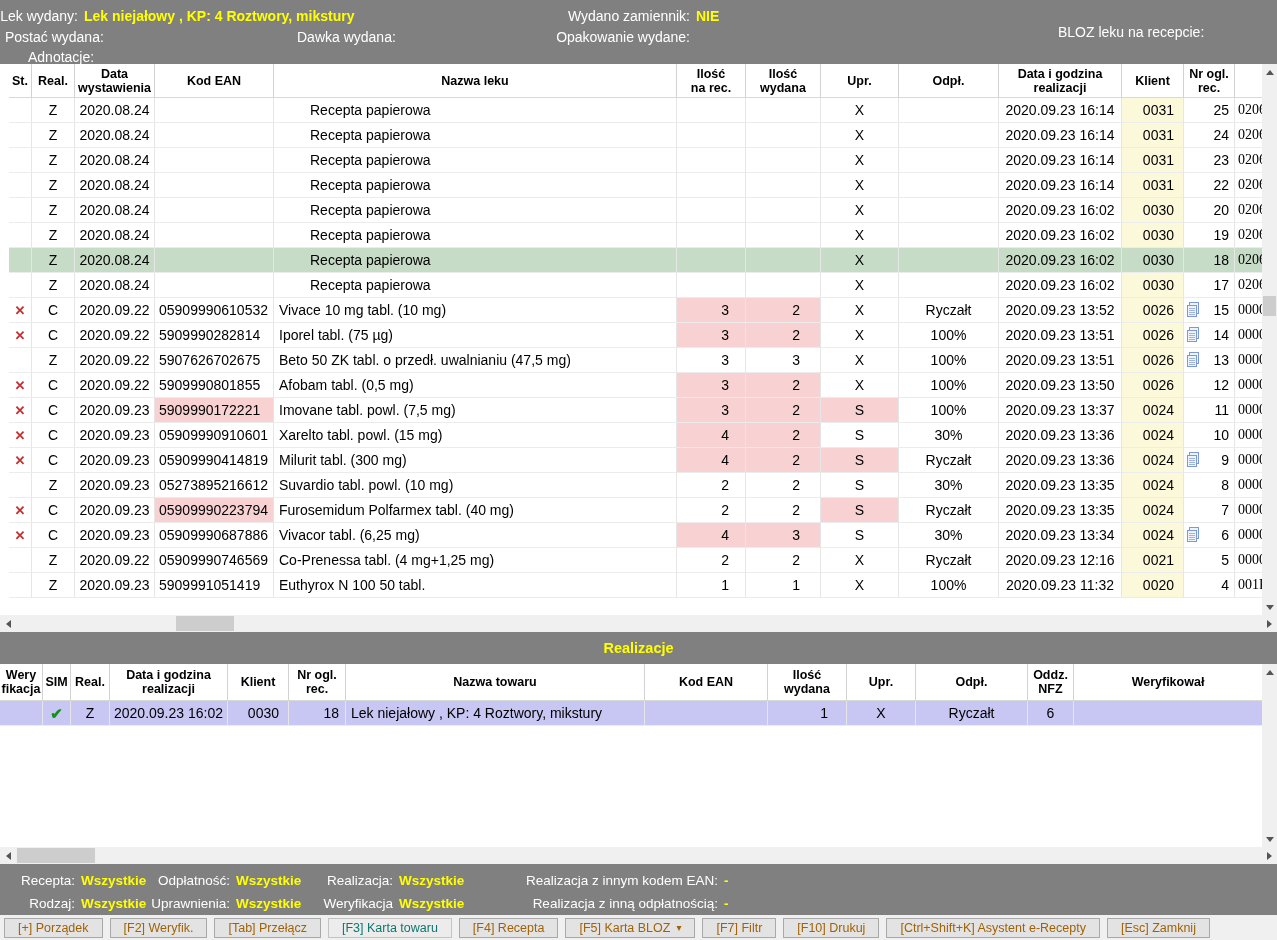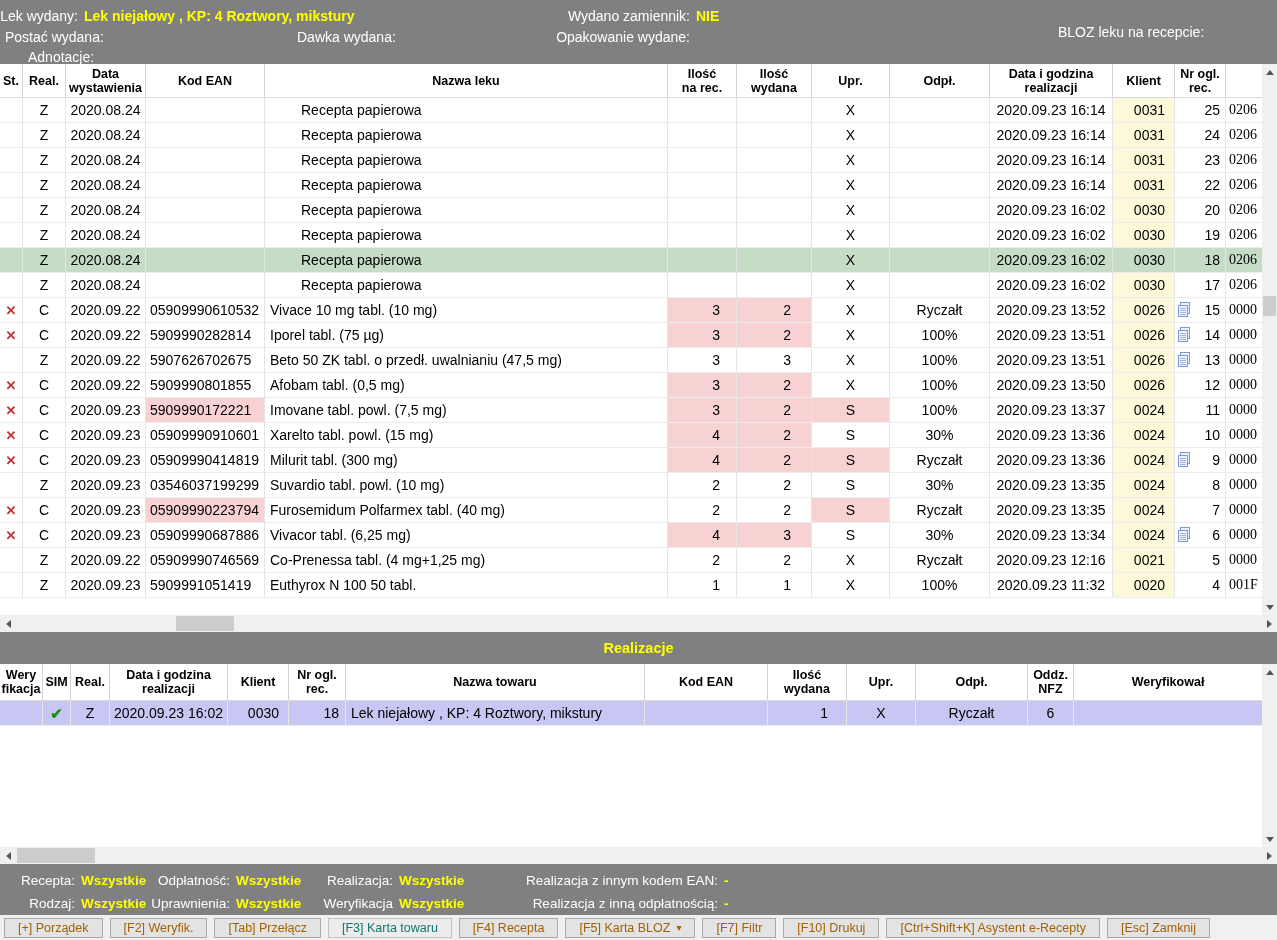--- a/index.html
+++ b/index.html
@@ -9,21 +9,21 @@
   
   .gray-panel{position:absolute;left:0;width:1277px;background:#808080;color:#fff;font-size:14px;}
   #top-header{top:0;height:64px;}
   .hdr-label{position:absolute;white-space:nowrap;color:#fff;}
   .hdr-value{position:absolute;white-space:nowrap;color:#ffff00;font-weight:bold;}
   .ra{text-align:right;}
 
   
   #main-table{position:absolute;left:0;top:64px;width:1262px;height:551px;background:#fff;}
   #bottom-table{position:absolute;left:0;top:664px;width:1262px;height:183px;background:#fff;}
-  .mt-row{display:grid;grid-template-columns:23px 43px 80px 119px 403px 69px 75px 78px 100px 123px 62px 51px 36px;}
+  .mt-row{display:grid;grid-template-columns:23px 43px 80px 119px 403px 69px 75px 78px 100px 123px 62px 51px 36px;margin-left:9px;}
   .rt-row{display:grid;grid-template-columns:43px 28px 39px 118px 61px 57px 299px 123px 79px 69px 112px 46px 188px;}
   .cell{box-sizing:border-box;border-right:1px solid #e6e6e6;overflow:hidden;white-space:nowrap;
         font-size:14px;color:#000;display:flex;align-items:center;}
   .mt-head,.rt-head{background:#fff;}
   .mt-head .cell,.rt-head .cell{border-right:1px solid #d2d2d2;border-bottom:1px solid #d9d9d9;
         font-weight:bold;font-size:12.5px;line-height:1.12;white-space:pre-line;
         justify-content:center;text-align:center;align-items:center;}
   .mt-head{height:34px;}.mt-head .cell{height:34px;}
   .rt-head{height:37px;}.rt-head .cell{height:37px;}
   .mt-body-row{height:25px;}
@@ -417,21 +417,21 @@
               </svg>
             </div>
             <span class="num">9</span>
           </div>
           <div class="cell c-extra">0000</div>
         </div>
         <div class="mt-row mt-body-row">
           <div class="cell c-st al-c"></div>
           <div class="cell c-real al-c">Z</div>
           <div class="cell c-date al-c">2020.09.23</div>
-          <div class="cell c-ean">03546037199299</div>
+          <div class="cell c-ean">05273895216612</div>
           <div class="cell c-name al-l">Suvardio tabl. powl. (10 mg)</div>
           <div class="cell c-qtyrx al-r">2</div>
           <div class="cell c-qtydisp al-r">2</div>
           <div class="cell c-upr al-c">S</div>
           <div class="cell c-odpl al-c">30%</div>
           <div class="cell c-realized al-c">2020.09.23 13:35</div>
           <div class="cell c-client al-r">0024</div>
           <div class="cell c-rxno">
             <span class="num">8</span>
           </div>

